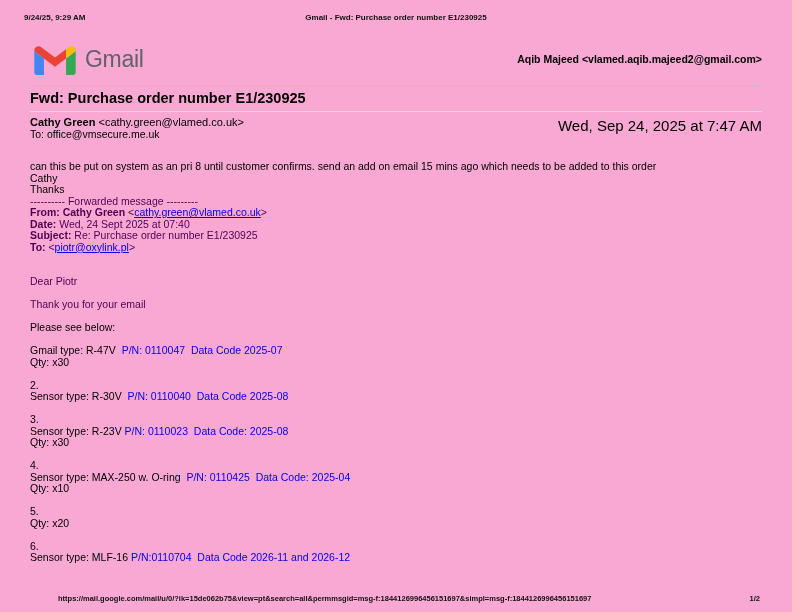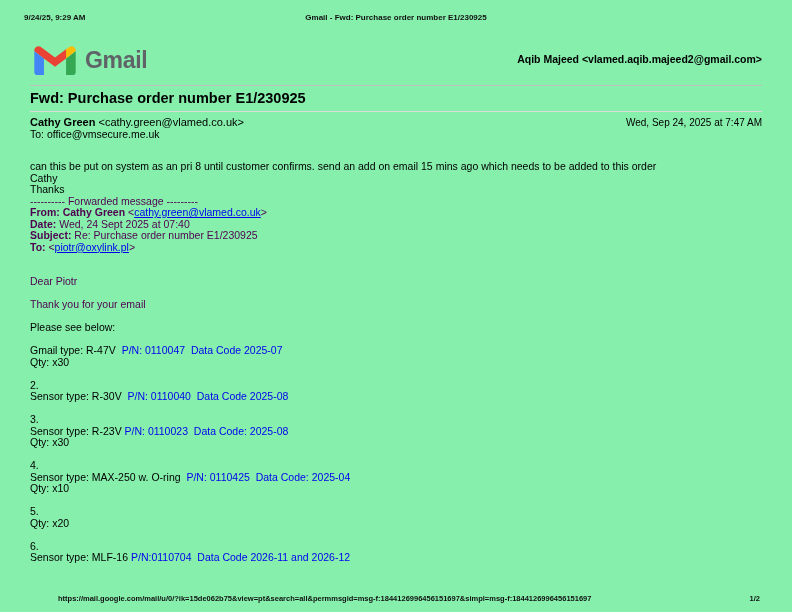--- a/index.html
+++ b/index.html
@@ -1,43 +1,43 @@
 <!DOCTYPE html>
 <html><head>
 <meta charset="utf-8">
 <style>
   html,body{margin:0;padding:0;}
   body{
     width:792px;height:612px;background:#ffffff;
     font-family:"Liberation Sans",sans-serif;color:#000;
     position:relative;overflow:hidden;
   }
-  .page{position:absolute;inset:0;background:#86efac;}
+  .page{position:absolute;inset:0;background:#f9a8d4;}
 
   
   .ph{position:absolute;top:13px;left:0;right:0;height:12px;font-size:8px;font-weight:700;color:#111;}
   .ph-date{position:absolute;left:24px;top:0;white-space:pre;}
   .ph-title{position:absolute;left:0;right:0;top:0;text-align:center;white-space:pre;}
   .pf{position:absolute;top:594px;left:10px;right:32px;height:12px;font-size:7.5px;font-weight:700;color:#111;}
   .pf-url{position:absolute;left:0;top:0;white-space:nowrap;padding-left:48px;}
   .pf-page{position:absolute;right:0;top:0;}
 
   
-  .brand{position:absolute;left:34px;top:44px;display:flex;align-items:flex-end;font-weight:bold;}
+  .brand{position:absolute;left:34px;top:44px;display:flex;align-items:flex-start;}
   .brand svg{display:block;}
   .wordmark{font-size:23px;color:#5f6368;margin-left:9px;letter-spacing:-0.3px;line-height:30px;}
   .account{position:absolute;right:30px;top:53px;font-size:10.5px;font-weight:700;white-space:pre;}
 
   .rule{position:absolute;left:30px;right:30px;top:85px;height:1px;background:#bfbfbf;}
   .subject{position:absolute;left:30px;top:90px;font-size:14.5px;font-weight:700;white-space:pre;}
   .subject-rule{position:absolute;left:30px;right:30px;top:111px;height:1px;background:#dcdcdc;}
 
   .sender{position:absolute;left:30px;top:116px;font-size:11px;white-space:pre;}
   .sender .nm{font-weight:700;}
-  .dateline{position:absolute;right:30px;top:117px;font-size:10px;white-space:pre;}
+  .dateline{position:absolute;right:30px;top:117px;font-size:15px;white-space:pre;}
   .toline{position:absolute;left:30px;top:128px;font-size:10.5px;white-space:pre;}
 
   
   .body-lines{position:absolute;left:30px;top:161px;right:18px;font-size:10.5px;}
   .bl{height:11.5px;line-height:11.5px;white-space:pre;overflow:visible;}
   .seg-text{color:#000;}
   .seg-quote{color:#500050;}
   .seg-quote_bold{color:#500050;font-weight:700;}
   .seg-link{color:#0000ee;text-decoration:underline;cursor:pointer;}
   .seg-blue{color:#0000ee;cursor:pointer;}

